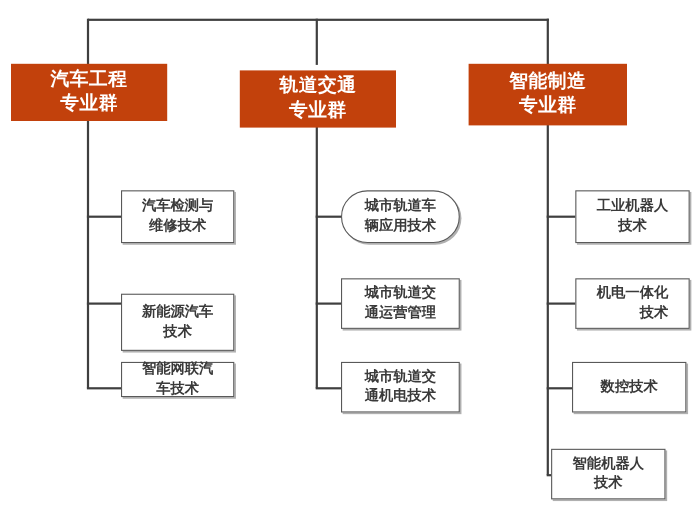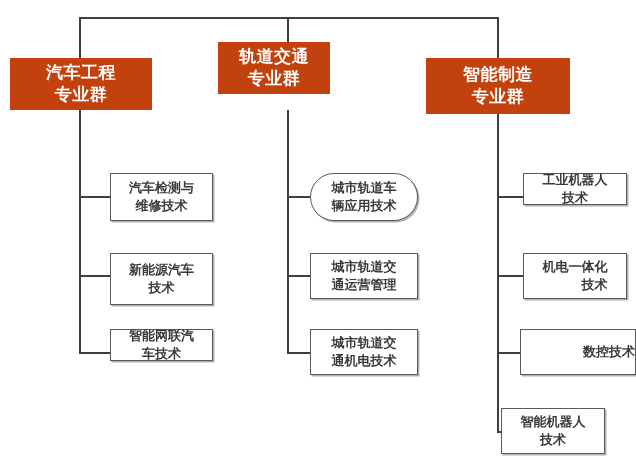--- a/index.html
+++ b/index.html
@@ -78,34 +78,34 @@
 
   <div class="line v" style="left:79px; top:110px; height:243px;"></div>
 
   <div class="line h" style="left:79px; top:196px; width:32px;"></div>
   <div class="leaf-box" style="left:110px; top:173px; width:103px; height:48px;">
     <span>汽车检测与
 维修技术</span>
   </div>
 
   <div class="line h" style="left:79px; top:275px; width:32px;"></div>
-  <div class="leaf-box" style="left:110px; top:253px; width:103px; height:52px;">
+  <div class="leaf-box" style="left:110px; top:267px; width:103px; height:52px;">
     <span>新能源汽车
 技术</span>
   </div>
 
   <div class="line h" style="left:79px; top:352px; width:32px;"></div>
   <div class="leaf-box" style="left:110px; top:329px; width:103px; height:32px;">
     <span>智能网联汽
 车技术</span>
   </div>
 
   <div class="line v" style="left:287px; top:17px; height:42px;"></div>
 
-  <div class="group-box" style="left:218px; top:42px; width:112px; height:52px;">
+  <div class="group-box" style="left:218px; top:64px; width:142px; height:52px;">
     <span>轨道交通
 专业群</span>
   </div>
 
   <div class="line v" style="left:287px; top:110px; height:243px;"></div>
 
   <div class="line h" style="left:287px; top:196px; width:24px;"></div>
   <div class="leaf-box" style="left:310px; top:173px; width:108px; height:48px;border-radius:24px;">
     <span>城市轨道车
 辆应用技术</span>
@@ -126,33 +126,33 @@
   <div class="line v" style="left:497px; top:17px; height:42px;"></div>
 
   <div class="group-box" style="left:426px; top:58px; width:144px; height:56px;">
     <span>智能制造
 专业群</span>
   </div>
 
   <div class="line v" style="left:497px; top:110px; height:322px;"></div>
 
   <div class="line h" style="left:497px; top:196px; width:27px;"></div>
-  <div class="leaf-box" style="left:523px; top:173px; width:104px; height:32px;">
+  <div class="leaf-box" style="left:523px; top:173px; width:104px; height:48px;">
     <span>工业机器人
 技术</span>
   </div>
 
   <div class="line h" style="left:497px; top:275px; width:27px;"></div>
   <div class="leaf-box" style="left:523px; top:253px; width:104px; height:46px;text-align:right;">
     <span>机电一体化
 技术</span>
   </div>
 
   <div class="line h" style="left:497px; top:352px; width:27px;"></div>
-  <div class="leaf-box" style="left:520px; top:329px; width:116px; height:46px;justify-content:flex-end;">
+  <div class="leaf-box" style="left:520px; top:329px; width:104px; height:46px;">
     <span>数控技术</span>
   </div>
 
   <div class="line h" style="left:497px; top:431px; width:27px;"></div>
   <div class="leaf-box" style="left:501px; top:408px; width:104px; height:46px;">
     <span>智能机器人
 技术</span>
   </div>
 
 </div>

